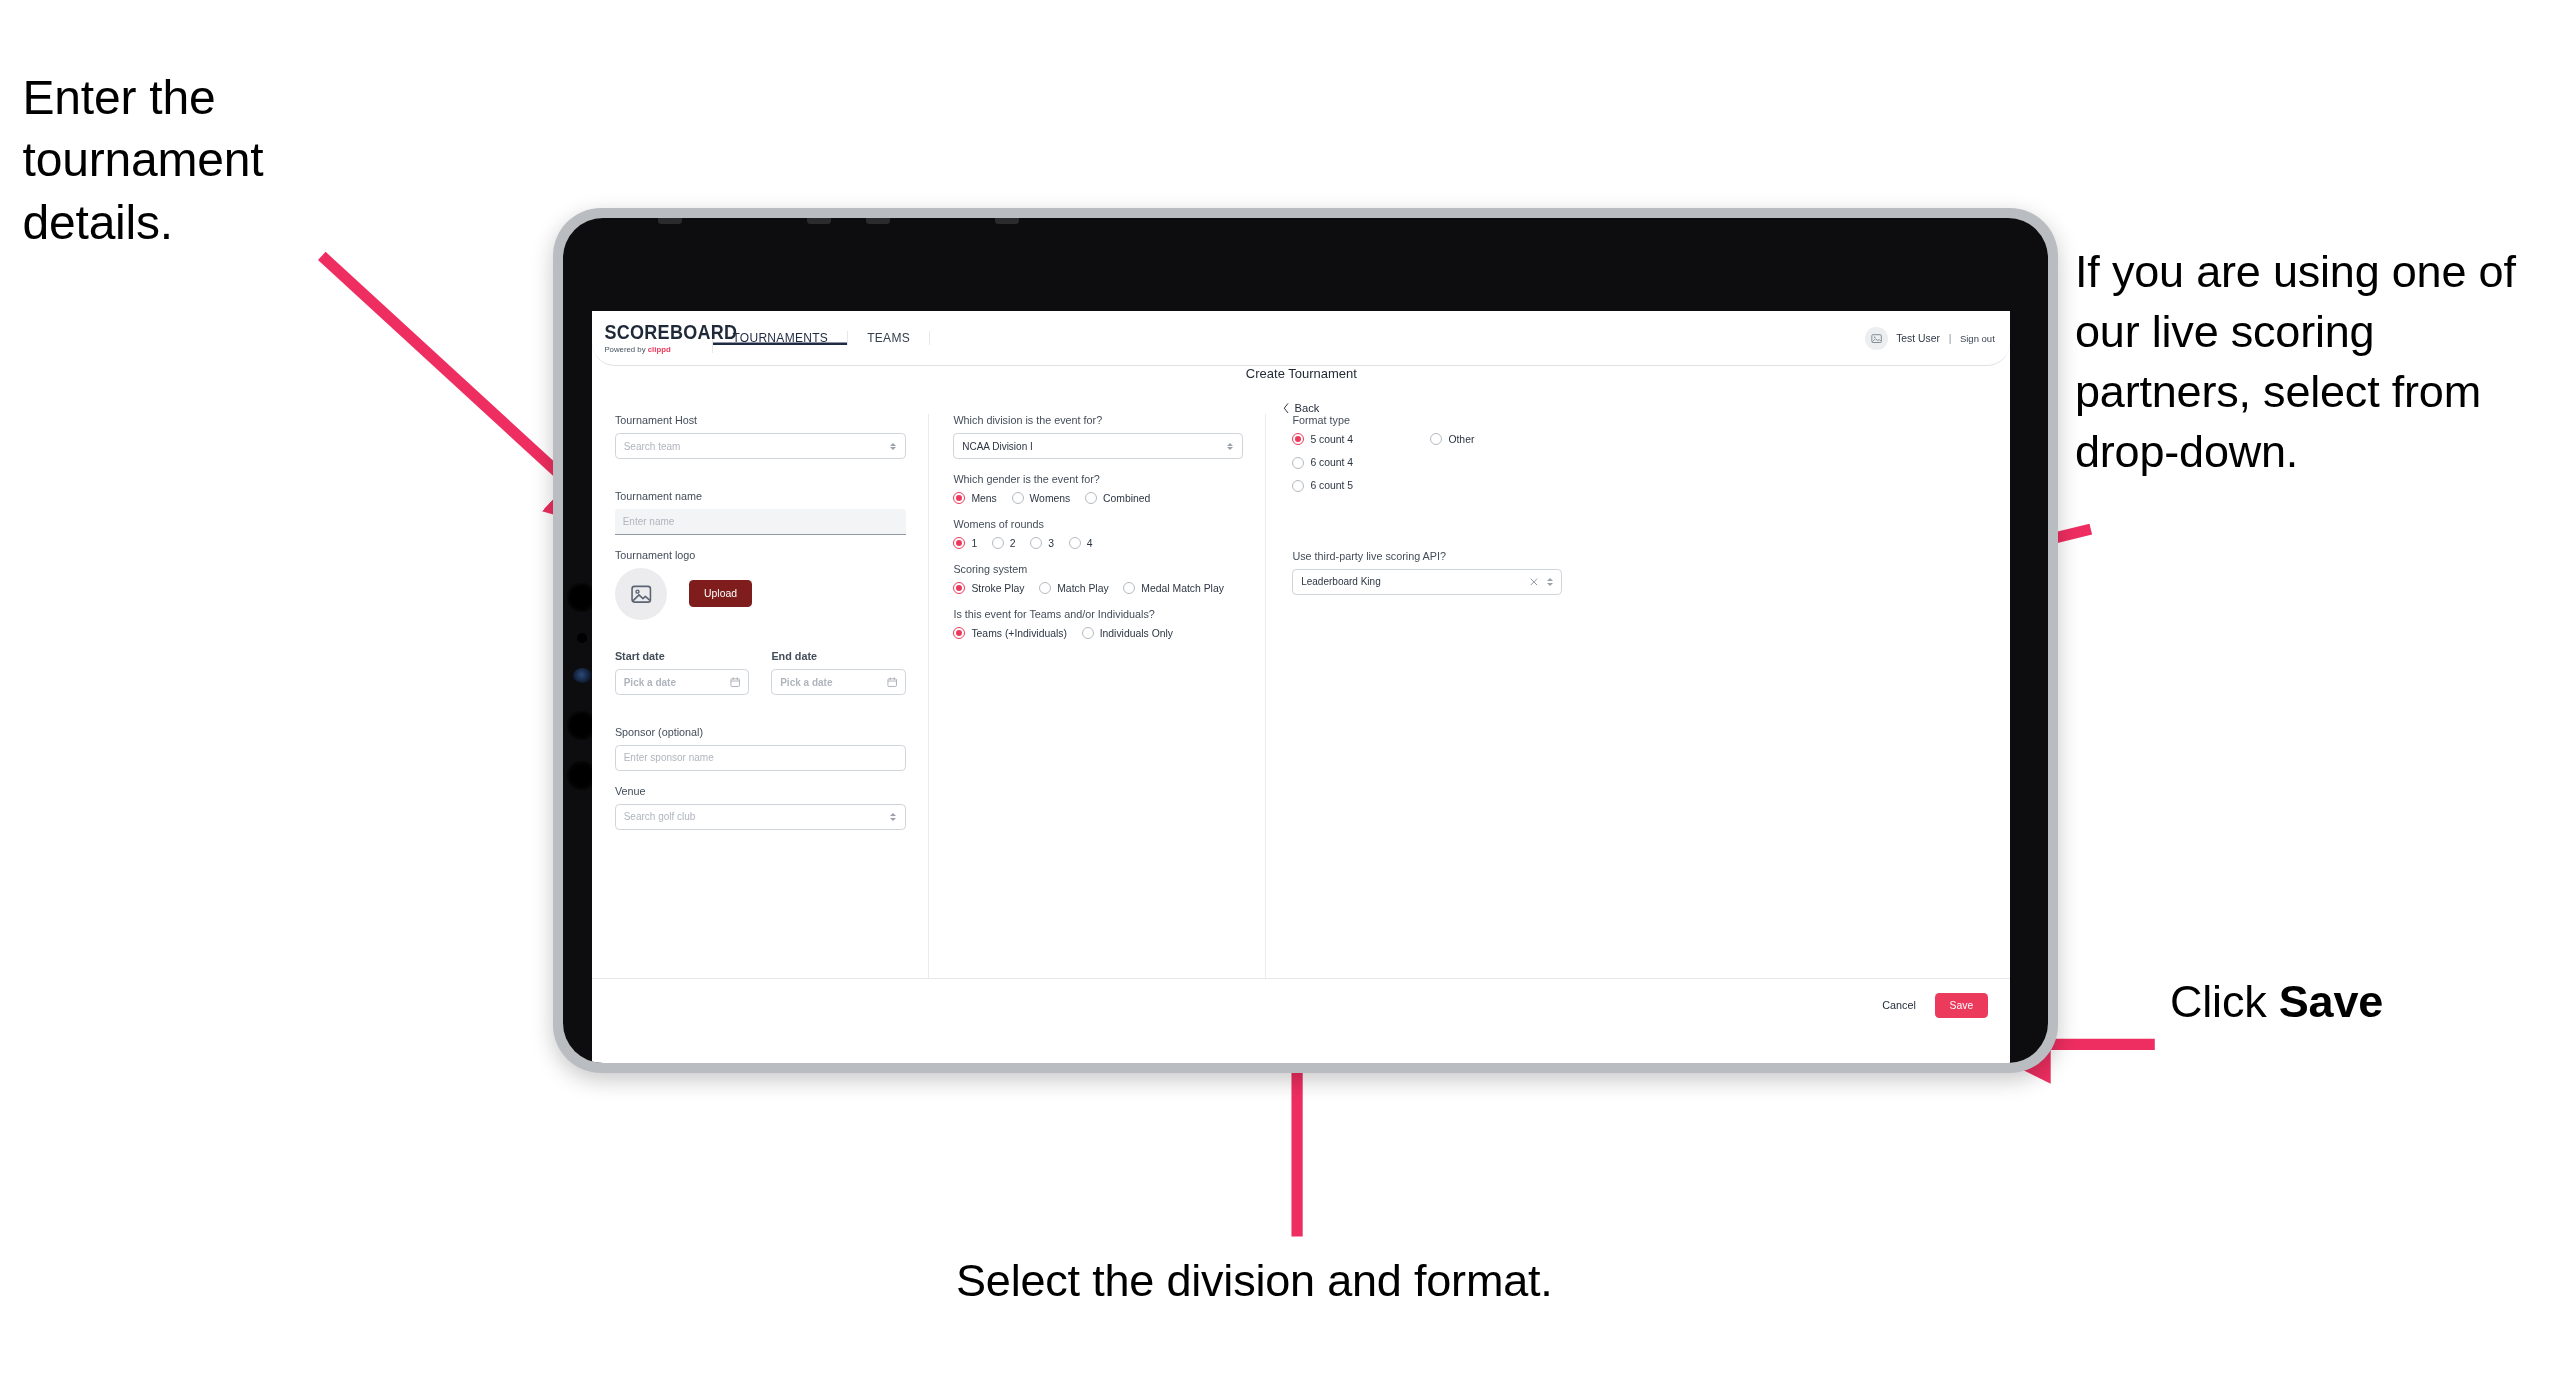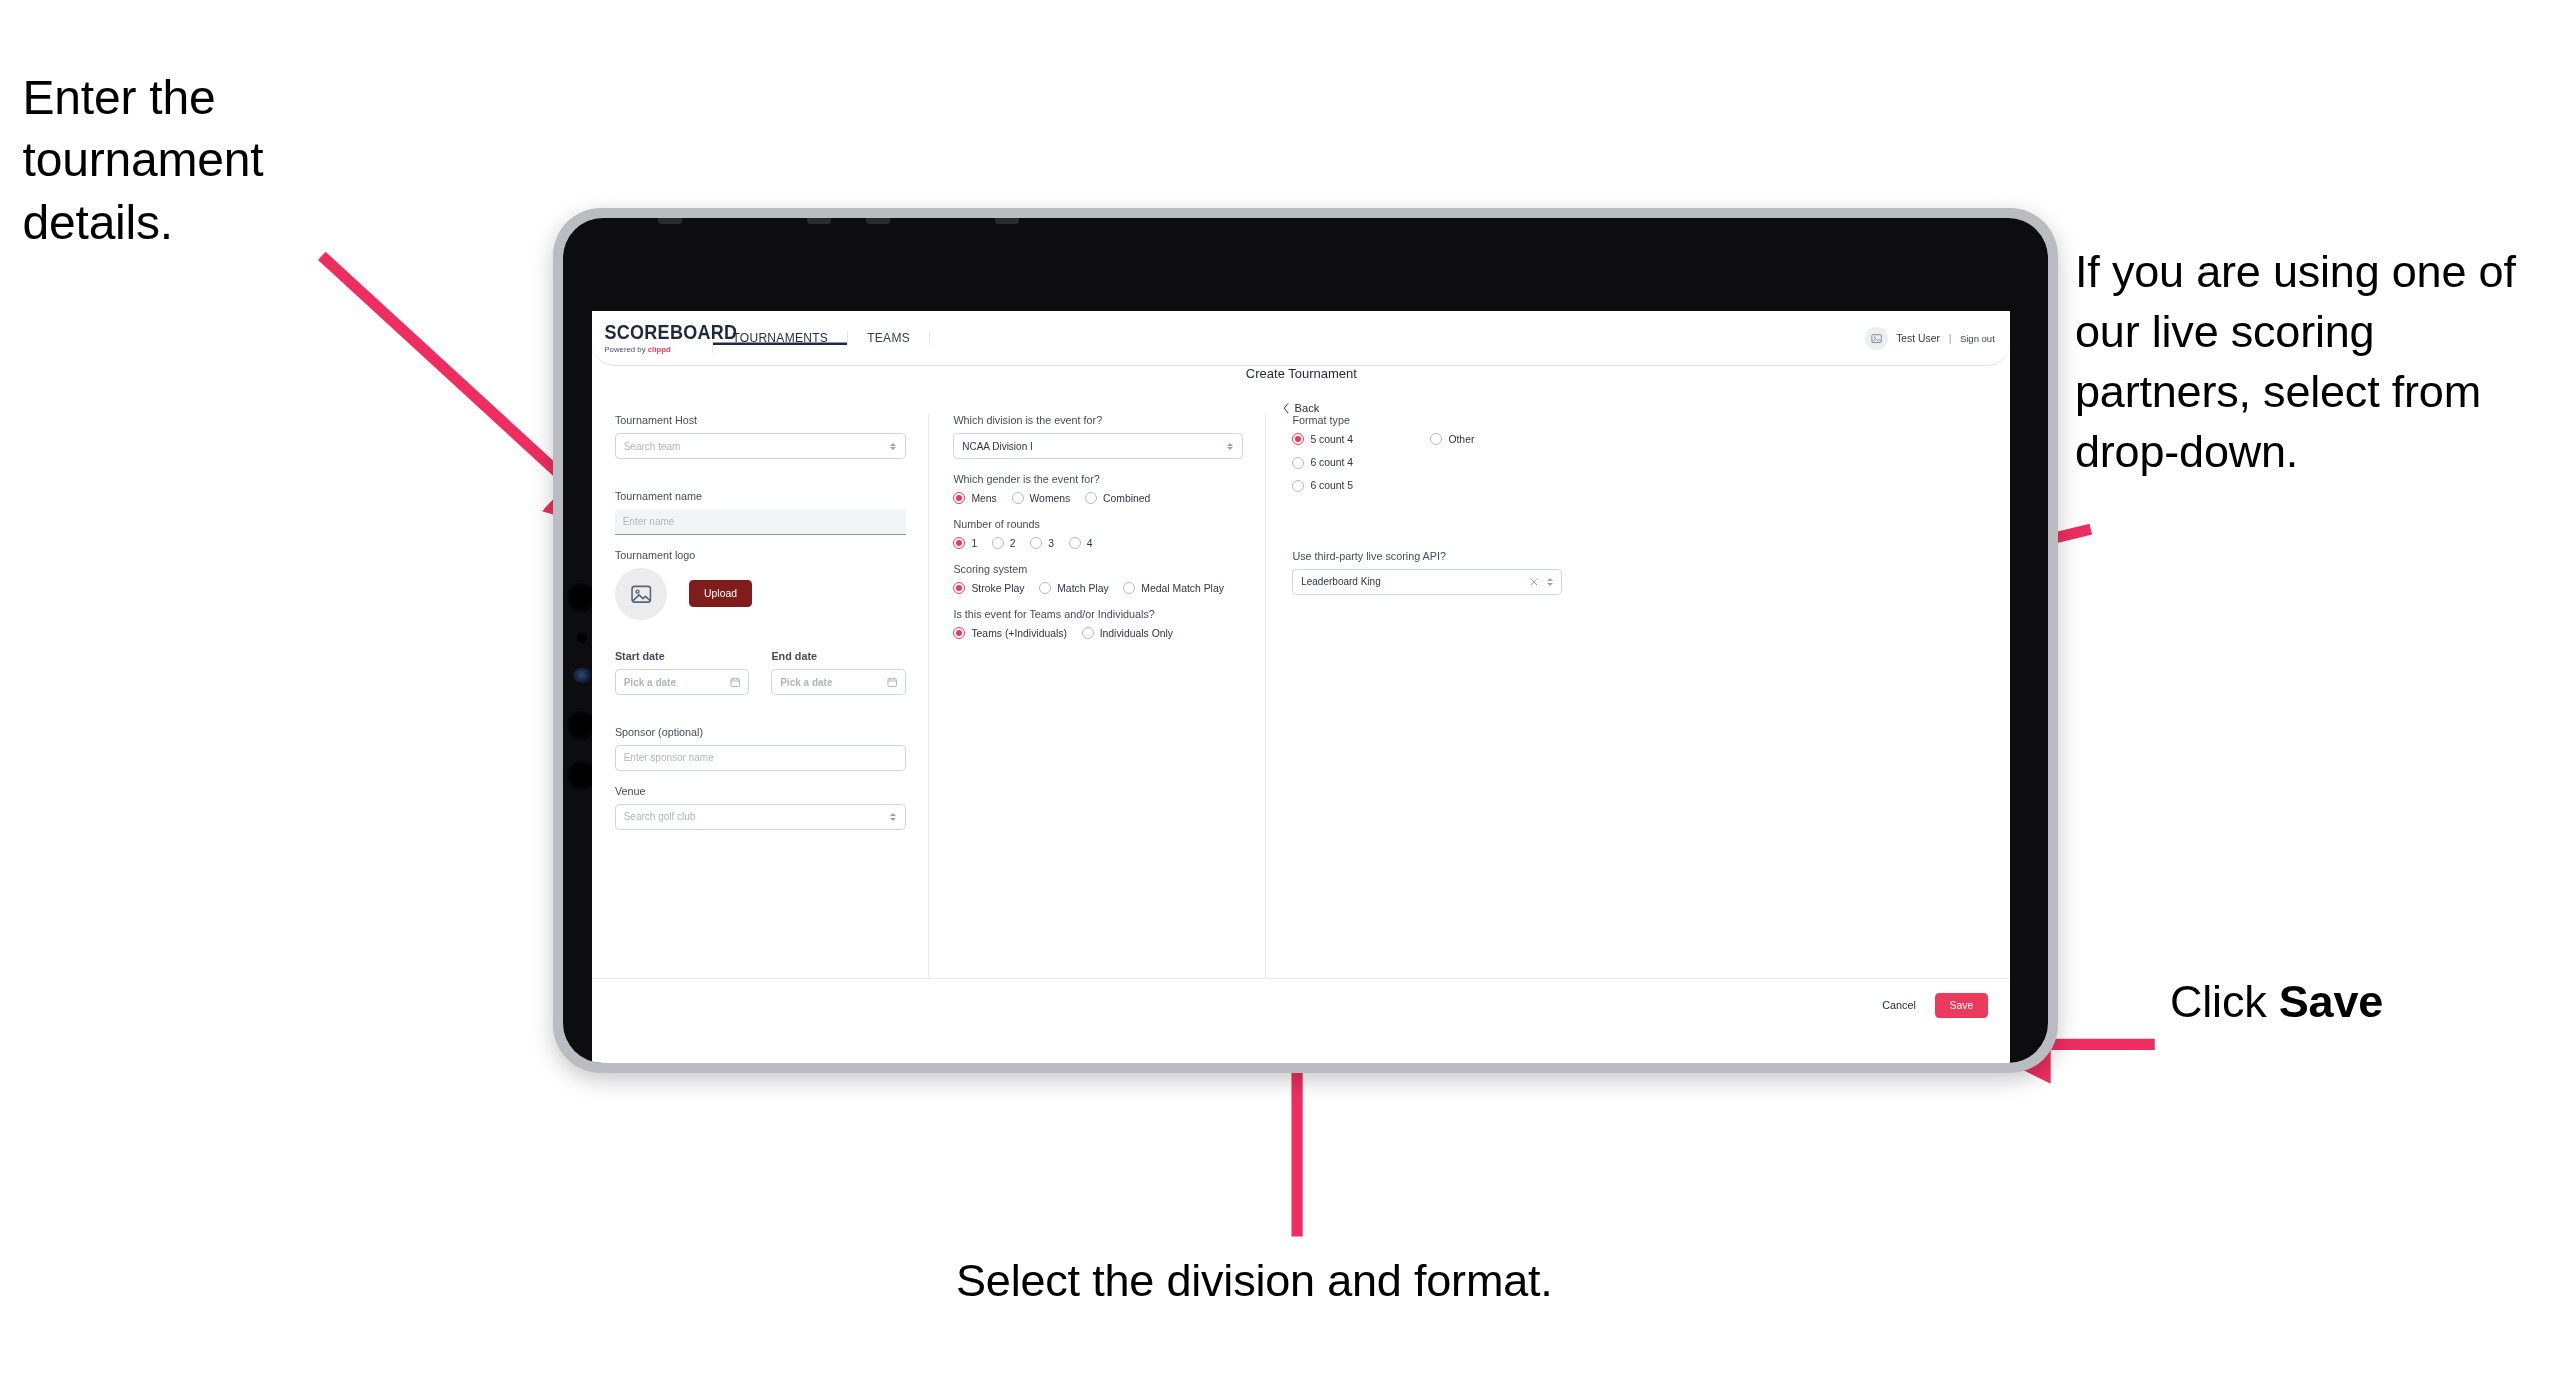--- a/index.html
+++ b/index.html
@@ -309,21 +309,21 @@
                 <span class="rtext">Womens</span>
               </div>
               <div class="ritem">
                 <span class="radio"></span>
                 <span class="rtext">Combined</span>
               </div>
             </div>
           </div>
 
           <div class="fblock">
-            <div class="flabel">Number of rounds</div>
+            <div class="flabel">Womens of rounds</div>
             <div class="rgroup">
               <div class="ritem">
                 <span class="radio on"></span>
                 <span class="rtext">1</span>
               </div>
               <div class="ritem">
                 <span class="radio"></span>
                 <span class="rtext">2</span>
               </div>
               <div class="ritem">

